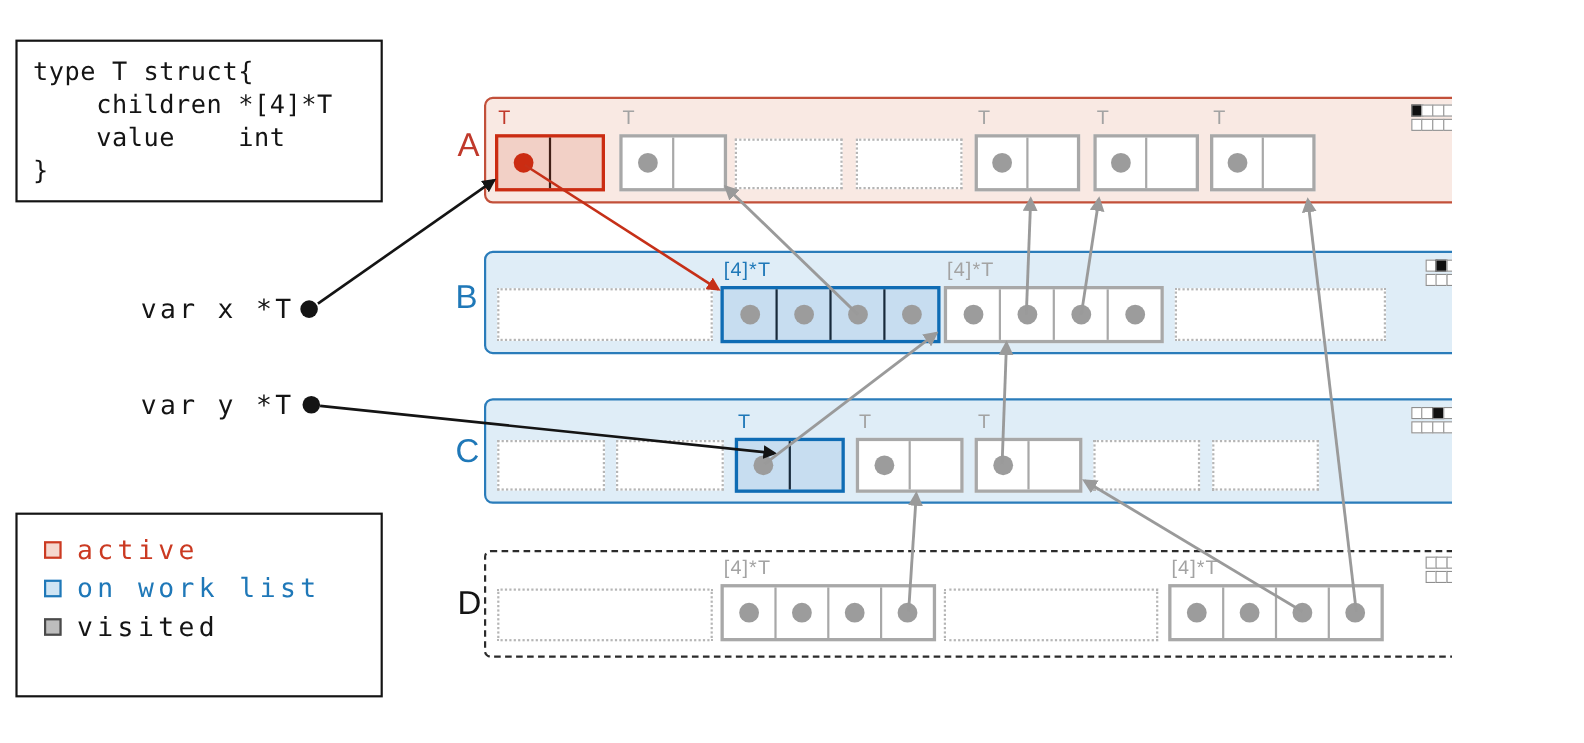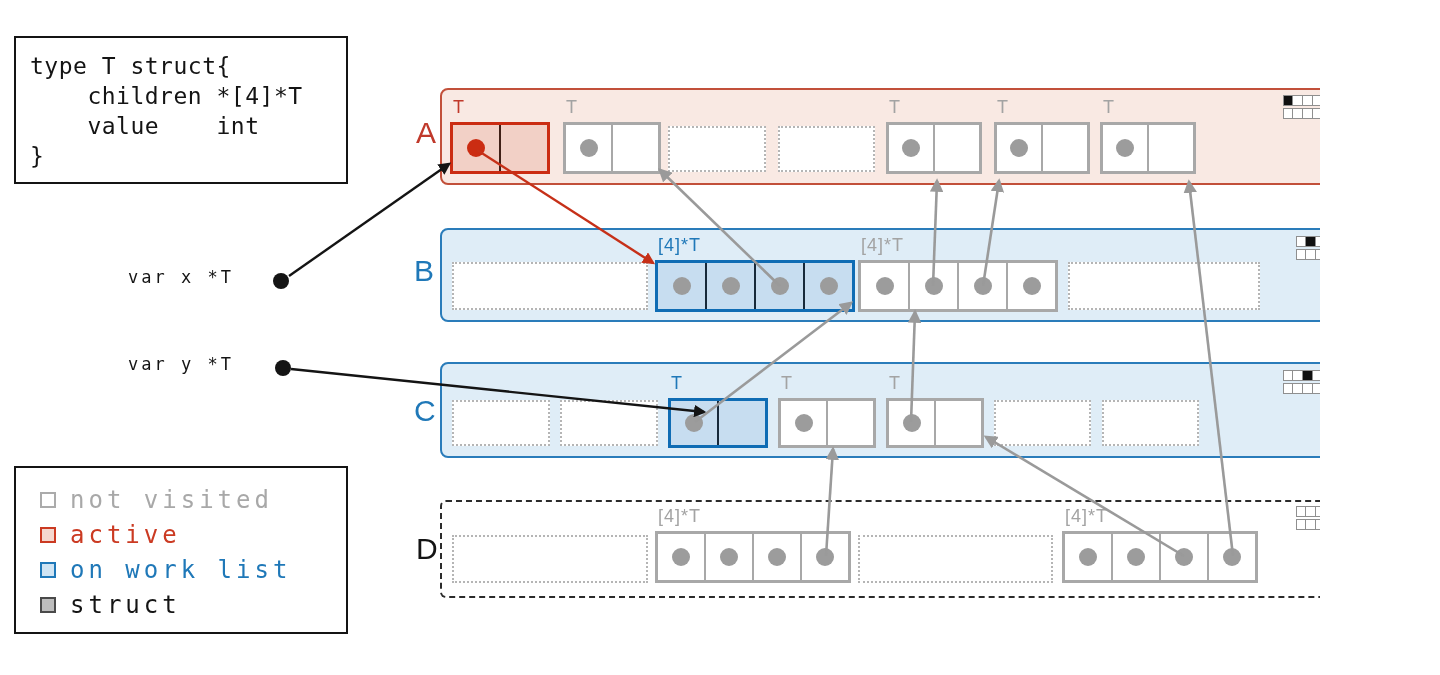--- a/index.html
+++ b/index.html
@@ -9,21 +9,21 @@
 
   
   .frame-box{border:2.5px solid #141414;background:#ffffff;box-sizing:border-box;}
   .code-pre{font-family:"DejaVu Sans Mono",monospace;font-size:23px;line-height:30px;
             letter-spacing:0.5px;color:#141414;margin:0;padding:13px 14px;white-space:pre;}
   .legend-item{display:flex;align-items:center;gap:14px;height:35px;
                font-family:"DejaVu Sans Mono",monospace;font-size:24px;letter-spacing:4px;}
   .swatch{width:12px;height:12px;border:2.5px solid;flex:0 0 auto;}
 
   
-  .var-label{font-family:"DejaVu Sans Mono",monospace;font-size:17px;letter-spacing:3px;color:#141414;}
+  .var-label{font-family:"DejaVu Sans Mono",monospace;font-size:24px;letter-spacing:3px;color:#141414;}
 
   
   .heap-row{box-sizing:border-box;border-radius:8px;}
   .row-red{background:#f9e9e3;border:2.5px solid #c2503a;}
   .row-blue{background:#dfedf7;border:2.5px solid #2a7cba;}
   .row-dashed{background:#ffffff;border:2.5px dashed #2b2b2b;border-radius:6px;}
   .row-label{font-size:30px;line-height:30px;}
 
   
   .heap-obj{box-sizing:border-box;display:flex;background:#fff;}
@@ -53,34 +53,30 @@
 
 <div class="stage">
   <div class="abs frame-box" id="code-box" style="position: absolute; left: 14px; top: 36px; width: 334px; height: 148px;">
       <pre class="code-pre">type T struct{
     children *[4]*T
     value    int
 }</pre>
     </div>
   <div class="abs frame-box" id="legend-box" style="position: absolute; left: 14px; top: 466px; width: 334px; height: 168px; padding: 14px 0px 0px 24px;">
       <div class="legend-item">
-        <span class="swatch" style="border-color: rgb(171, 171, 171); background: rgb(255, 255, 255);"></span>
-        <span style="color: rgb(168, 168, 168);">not visited</span>
-      </div>
-      <div class="legend-item">
         <span class="swatch" style="border-color: rgb(203, 58, 34); background: rgb(245, 216, 207);"></span>
         <span style="color: rgb(203, 58, 34);">active</span>
       </div>
       <div class="legend-item">
         <span class="swatch" style="border-color: rgb(31, 120, 184); background: rgb(207, 228, 243);"></span>
         <span style="color: rgb(31, 120, 184);">on work list</span>
       </div>
       <div class="legend-item">
         <span class="swatch" style="border-color: rgb(74, 74, 74); background: rgb(189, 189, 189);"></span>
-        <span style="color: rgb(20, 20, 20);">struct</span>
+        <span style="color: rgb(20, 20, 20);">visited</span>
       </div>
     </div>
   <div id="vars-layer">
       <div class="abs var-label" style="position: absolute; left: 128px; top: 267px;">var x *T</div>
       <div class="abs var-label" style="position: absolute; left: 128px; top: 354px;">var y *T</div>
     </div>
   <div id="rows-layer">
       <div class="abs heap-row row-red" style="position: absolute; left: 440px; top: 88px; width: 920px; height: 97px;"></div>
       <div class="abs row-label" style="position: absolute; left: 416px; top: 118px; color: rgb(192, 57, 43);">A</div>
       <div class="abs bitmap" style="position: absolute; left: 1284px; top: 95px;">

